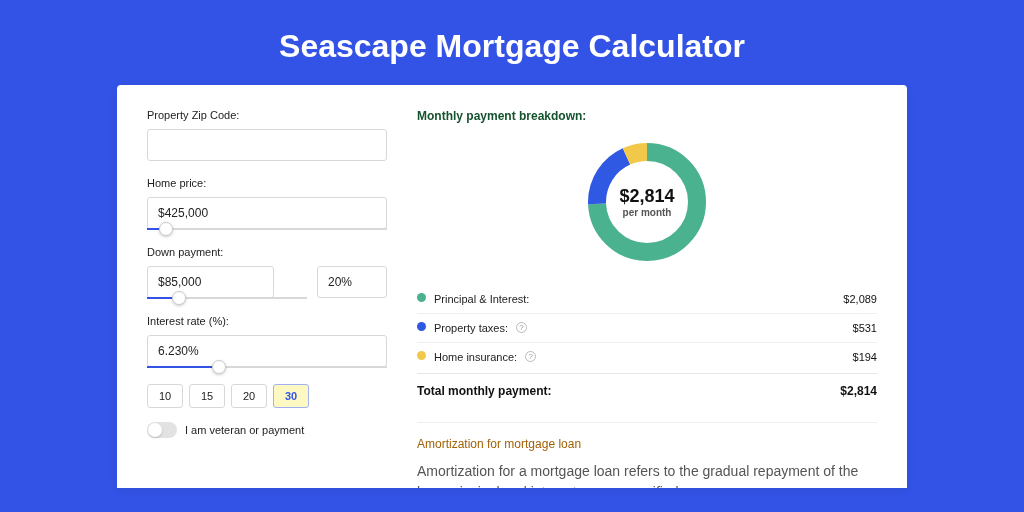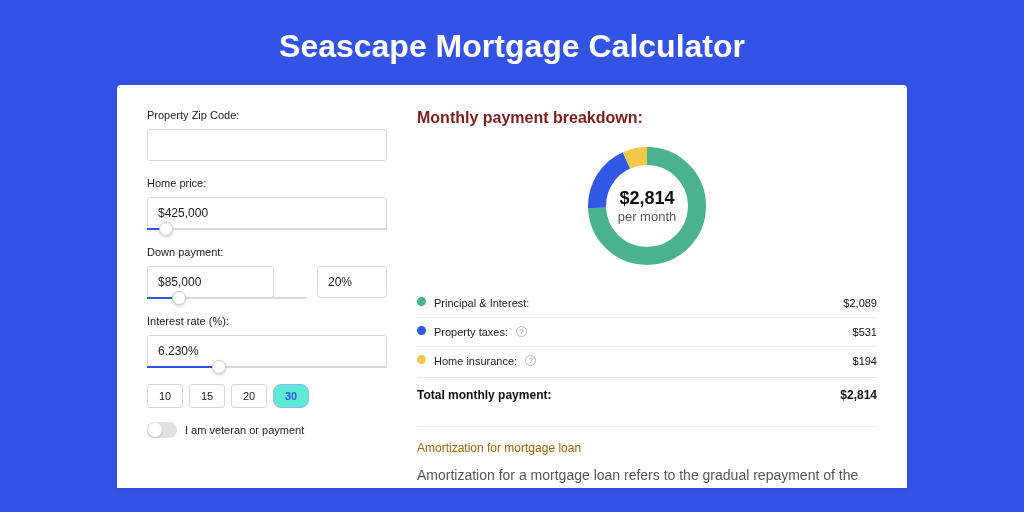--- a/index.html
+++ b/index.html
@@ -12,32 +12,32 @@
   .text-input { width: 100%; height: 32px; border: 1px solid #d8d8d8; border-radius: 3px; padding: 0 10px; font-size: 12px; color: #222; background: #fff; }
   .field-block { margin-bottom: 16px; position: relative; }
   .slider-track { position: relative; height: 2px; background: #d8d8d8; margin-top: -1px; }
   .slider-fill { position: absolute; left: 0; top: 0; height: 2px; background: #3353e6; }
   .slider-thumb { position: absolute; top: -6px; width: 14px; height: 14px; border-radius: 50%; background: #fff; border: 1px solid #ccc; box-shadow: 0 1px 3px rgba(0,0,0,.2); cursor: pointer; }
   .dp-row { display: flex; gap: 6px; }
   .dp-row .text-input:first-child { flex: 1; }
   .dp-pct { width: 70px; margin-left: 37px; }
   .period-buttons { display: flex; gap: 6px; }
   .period-btn { width: 36px; height: 24px; border: 1px solid #d8d8d8; border-radius: 3px; background: #fff; font-size: 11px; color: #222; cursor: pointer; display: flex; align-items: center; justify-content: center; }
-  .period-btn.active { background: #5eead4; border-color: #9fb2f4; color: #3353e6; font-weight: 600; border-radius: 8px; }
+  .period-btn.active { background: #fef9c3; border-color: #9fb2f4; color: #3353e6; font-weight: 600; }
   .toggle-row { display: flex; align-items: center; gap: 8px; margin-top: 14px; }
   .toggle { width: 30px; height: 16px; border-radius: 16px; background: #e2e2e2; position: relative; cursor: pointer; }
   .toggle-knob { position: absolute; width: 14px; height: 14px; border-radius: 50%; background: #fff; top: 1px; left: 1px; box-shadow: 0 1px 2px rgba(0,0,0,.2); }
   .toggle-label { font-size: 11px; color: #222; }
-  .section-title { font-size: 16px; font-weight: 700; color: #7f1d1d; margin-bottom: 14px; }
+  .section-title { font-size: 12px; font-weight: 700; color: #14532d; margin-bottom: 14px; }
   .donut-wrap { display: flex; justify-content: center; margin-bottom: 18px; }
   .donut { position: relative; width: 130px; height: 130px; }
   .donut svg { transform: rotate(-90deg); }
   .donut-center { position: absolute; inset: 0; display: flex; flex-direction: column; align-items: center; justify-content: center; }
   .donut-amount { font-size: 18px; font-weight: 700; color: #111; }
-  .donut-sub { font-size: 13px; color: #555; }
+  .donut-sub { font-size: 10px; color: #555; font-weight: bold; }
   .legend-row { display: flex; align-items: center; justify-content: space-between; padding: 8px 0; border-top: 1px solid #f0f0f0; }
   .legend-row:first-of-type { border-top: none; }
   .legend-left { display: flex; align-items: flex-start; gap: 8px; font-size: 11px; color: #222; }
   .dot { width: 9px; height: 9px; border-radius: 50%; display: inline-block; }
   .legend-val { font-size: 11px; color: #111; }
   .info-icon { width: 11px; height: 11px; border-radius: 50%; border: 1px solid #bbb; display: inline-flex; align-items: center; justify-content: center; font-size: 8px; color: #999; cursor: default; }
   .total-row { display: flex; justify-content: space-between; padding: 10px 0; border-top: 1px solid #e6e6e6; font-weight: 700; font-size: 12px; color: #111; margin-top: 2px; }
   .amort-box { border-top: 1px solid #eee; margin-top: 14px; padding-top: 14px; }
   .amort-title { font-size: 12px; font-weight: 400; margin-bottom: 10px; color: #a16207; }
   .amort-text { font-size: 14px; color: #555; line-height: 1.5; }

